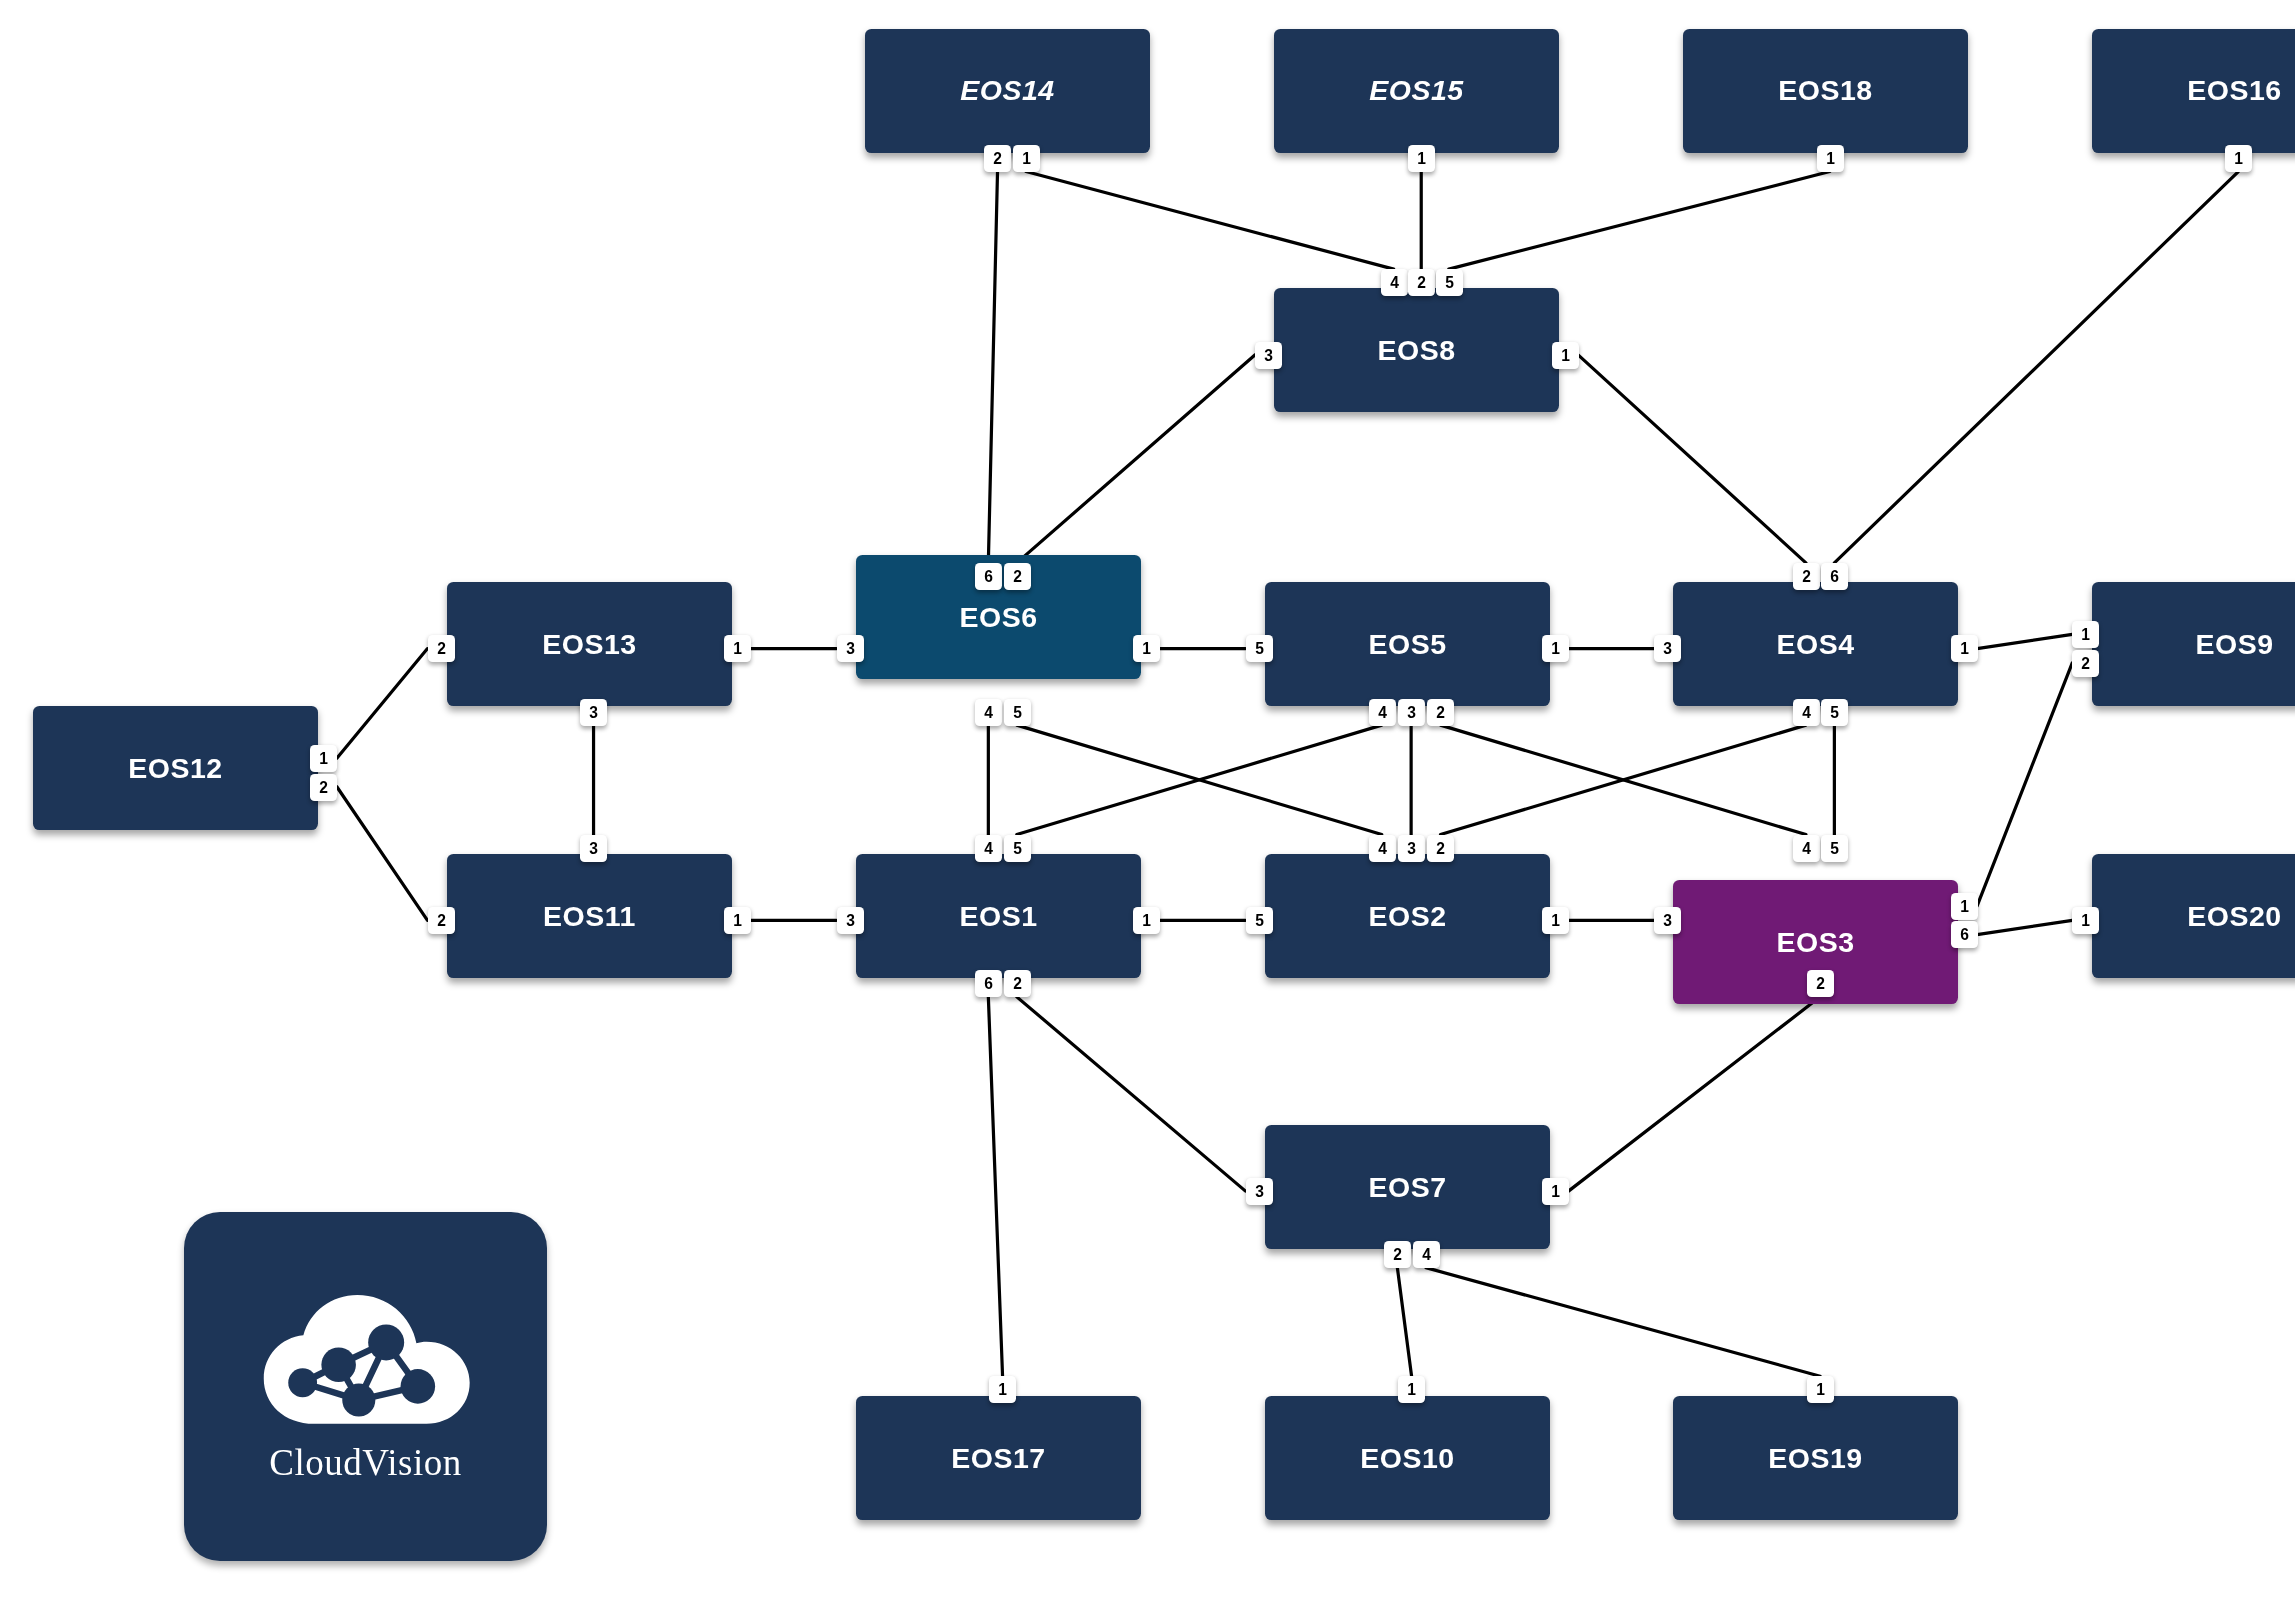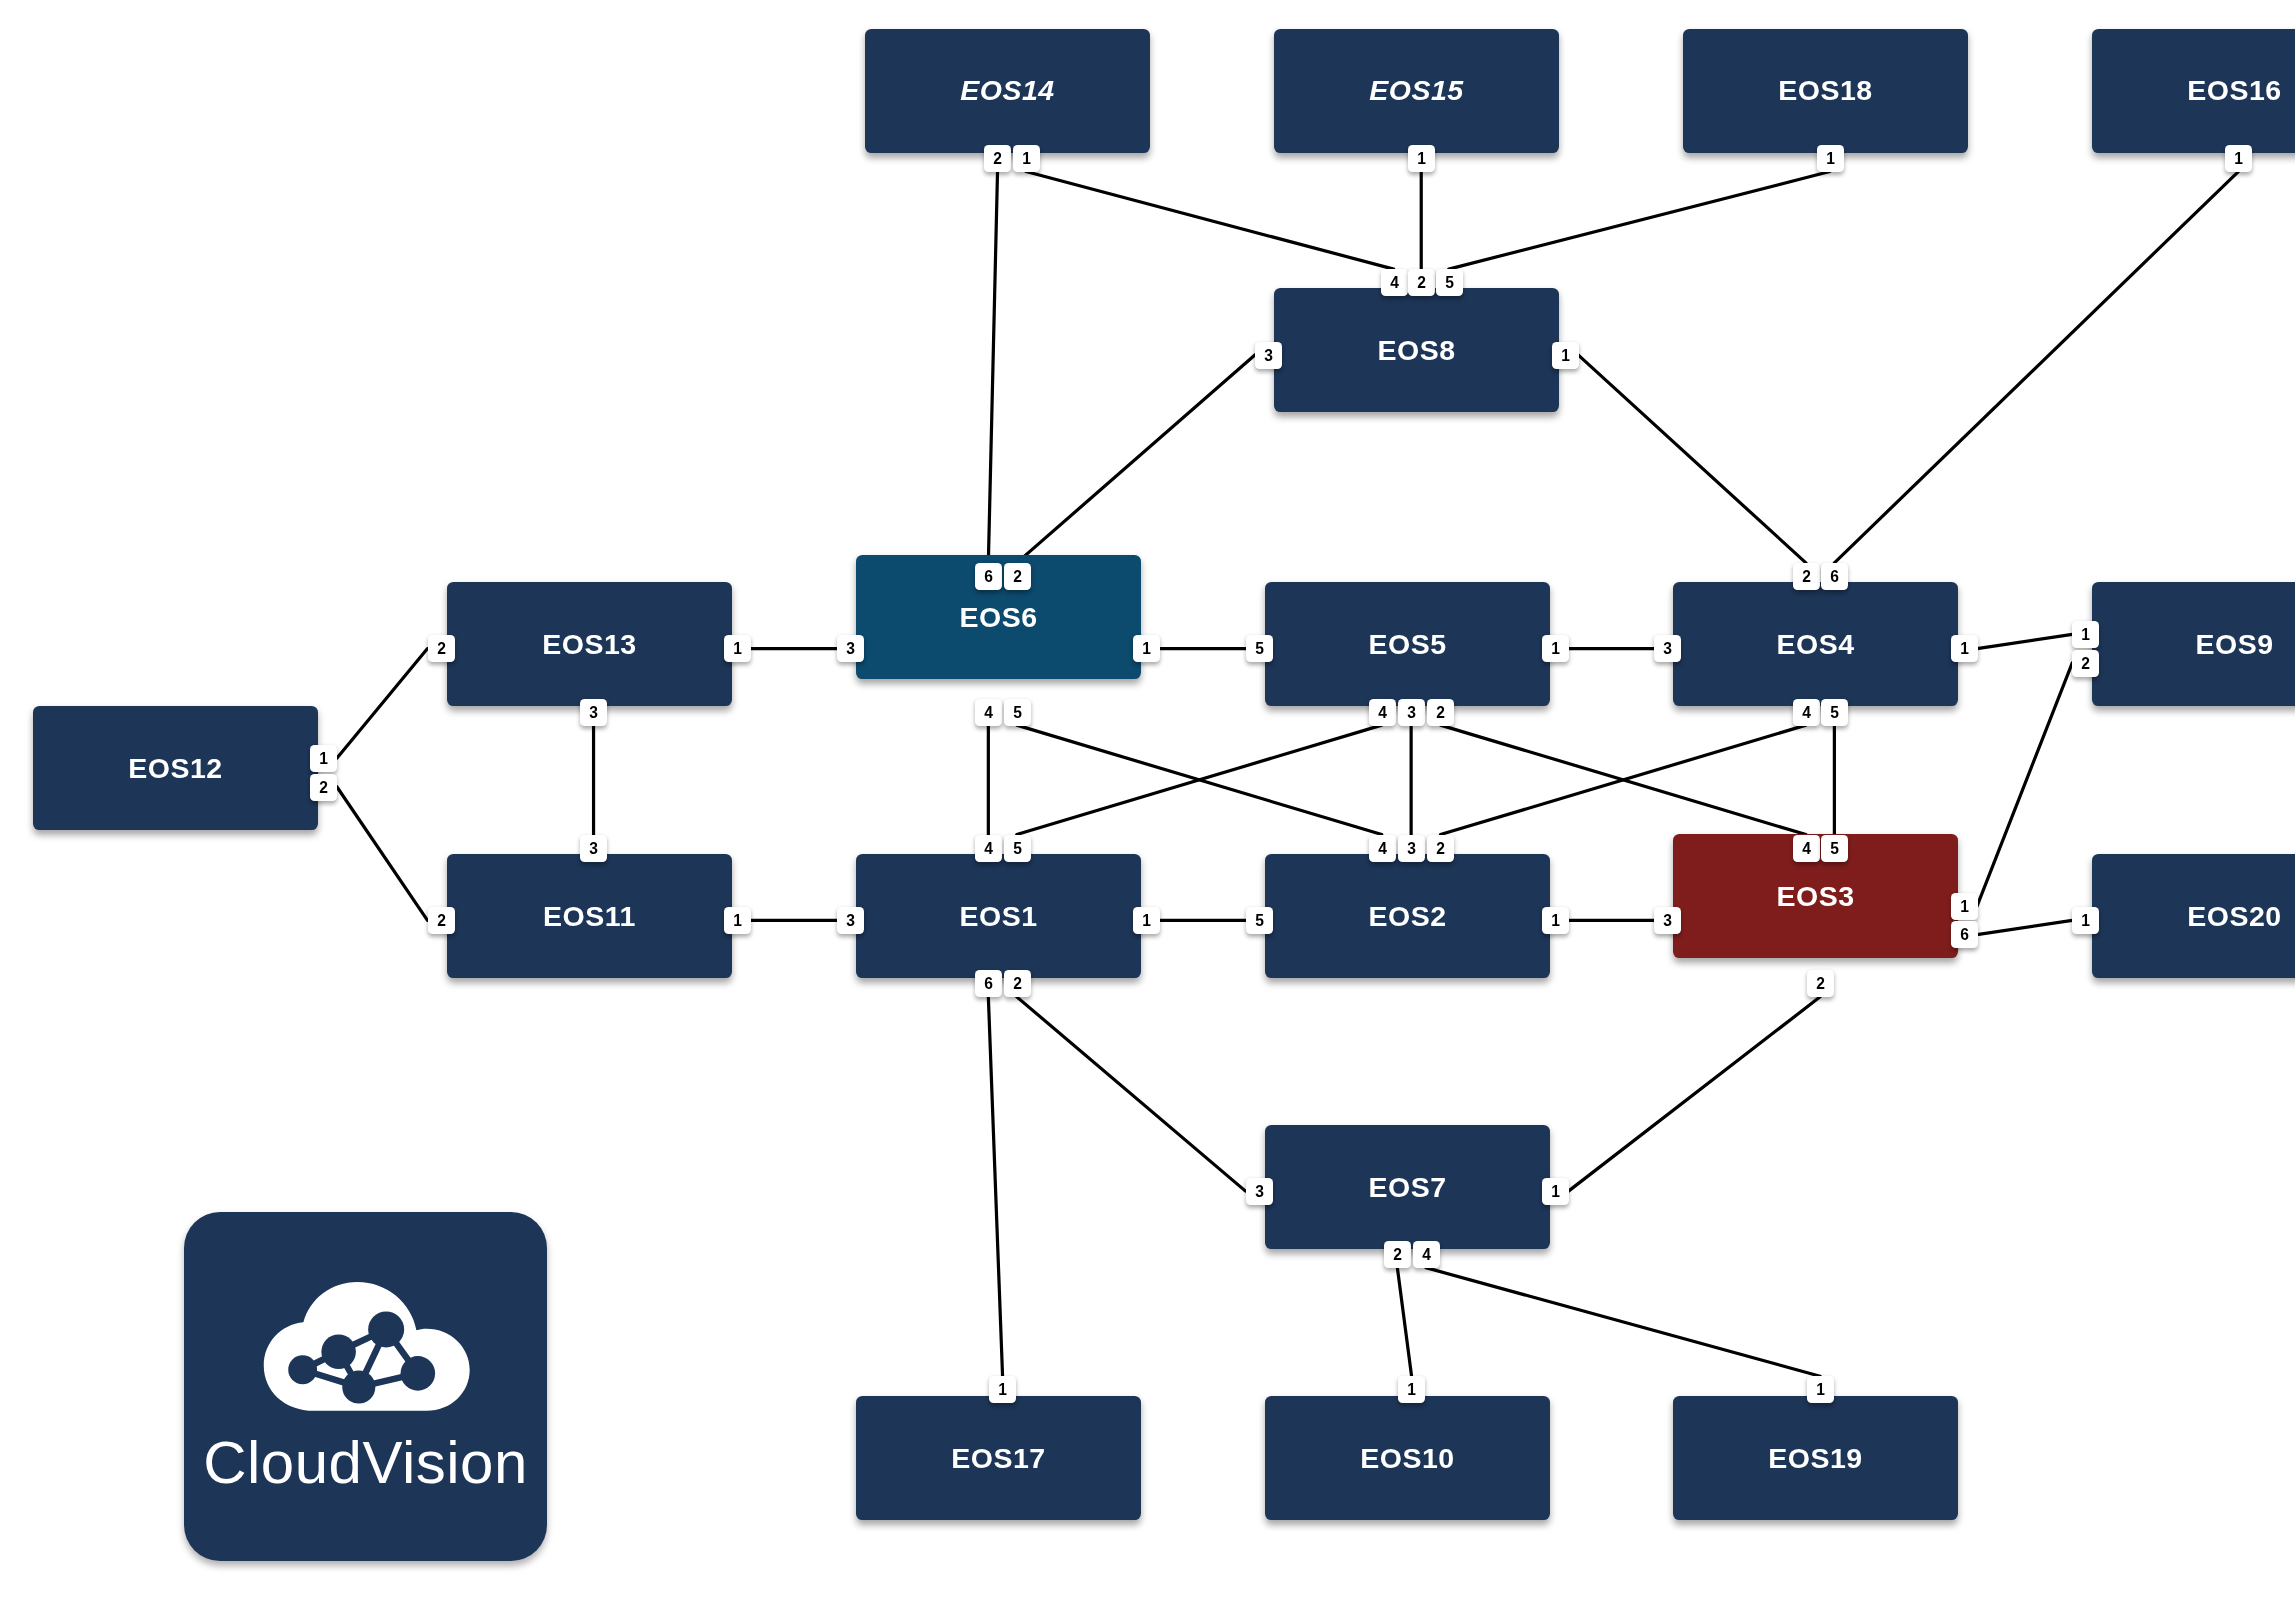--- a/index.html
+++ b/index.html
@@ -46,22 +46,22 @@
     width:363px;height:349px;
     background:#1d3557;
     border-radius:36px;
     box-shadow:0 4.6px 7.3px rgba(0,0,0,0.30);
     display:flex;flex-direction:column;align-items:center;justify-content:center;
     z-index:6;
   }
   #logo .mark{width:216px;height:138px;}
   #logo .brand{
     color:#ffffff;
-    font-family:Liberation Sans, sans-serif;
-    font-size:60px;
+    font-family:Liberation Serif, serif;
+    font-size:37px;
     font-weight:400;
     letter-spacing:0.5px;
     margin-top:13px;
     user-select:none;
   }
 </style>
 </head>
 <body>
 
 <div id="stage">
@@ -184,21 +184,21 @@
       <div class="port" style="left: 975px; top: 970px;">6</div>
       <div class="port" style="left: 1004px; top: 970px;">2</div>
       <div class="node" style="left: 1265px; top: 854px; width: 285px; height: 124px; background: rgb(29, 53, 87);">
         <div class="node-label">EOS2</div>
       </div>
       <div class="port" style="left: 1369px; top: 835px;">4</div>
       <div class="port" style="left: 1398px; top: 835px;">3</div>
       <div class="port" style="left: 1427px; top: 835px;">2</div>
       <div class="port" style="left: 1246px; top: 907px;">5</div>
       <div class="port" style="left: 1542px; top: 907px;">1</div>
-      <div class="node" style="left: 1673px; top: 834px; width: 285px; height: 124px; background: #7f1d1d;">
+      <div class="node" style="left: 1673px; top: 880px; width: 285px; height: 124px; background: #701a75;">
         <div class="node-label">EOS3</div>
       </div>
       <div class="port" style="left: 1793px; top: 835px;">4</div>
       <div class="port" style="left: 1821px; top: 835px;">5</div>
       <div class="port" style="left: 1654px; top: 907px;">3</div>
       <div class="port" style="left: 1951px; top: 893px;">1</div>
       <div class="port" style="left: 1951px; top: 921px;">6</div>
       <div class="port" style="left: 1807px; top: 970px;">2</div>
       <div class="node" style="left: 2092px; top: 854px; width: 285px; height: 124px; background: rgb(29, 53, 87);">
         <div class="node-label">EOS20</div>

